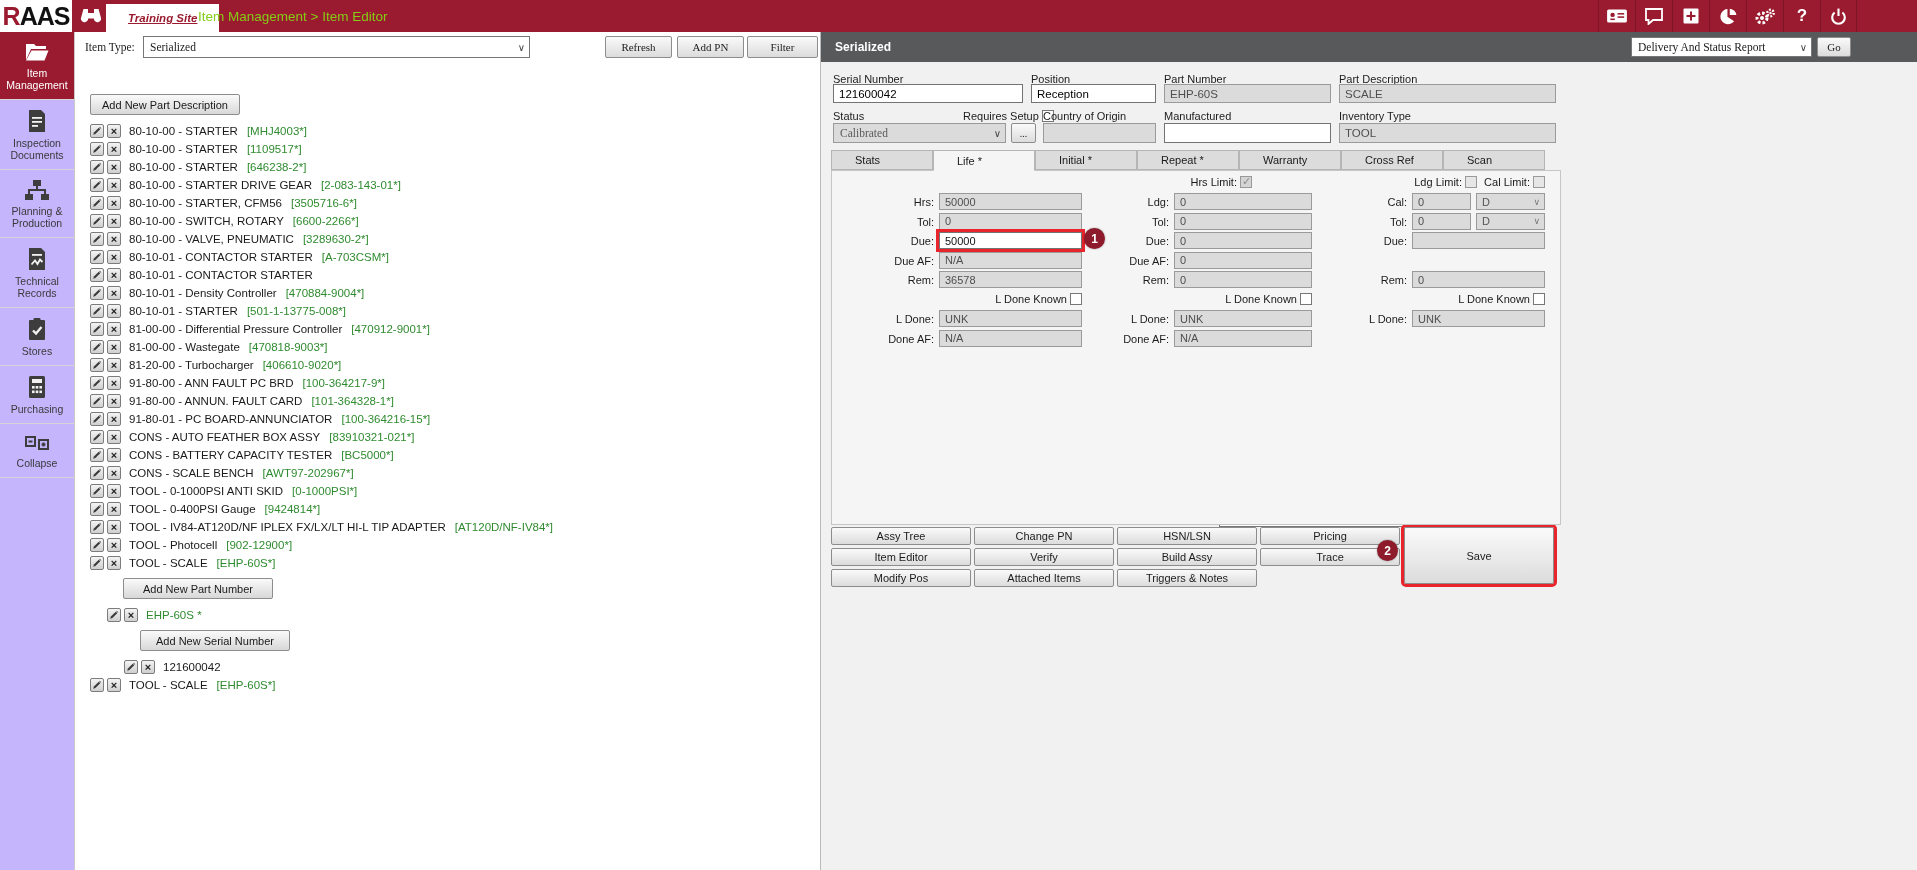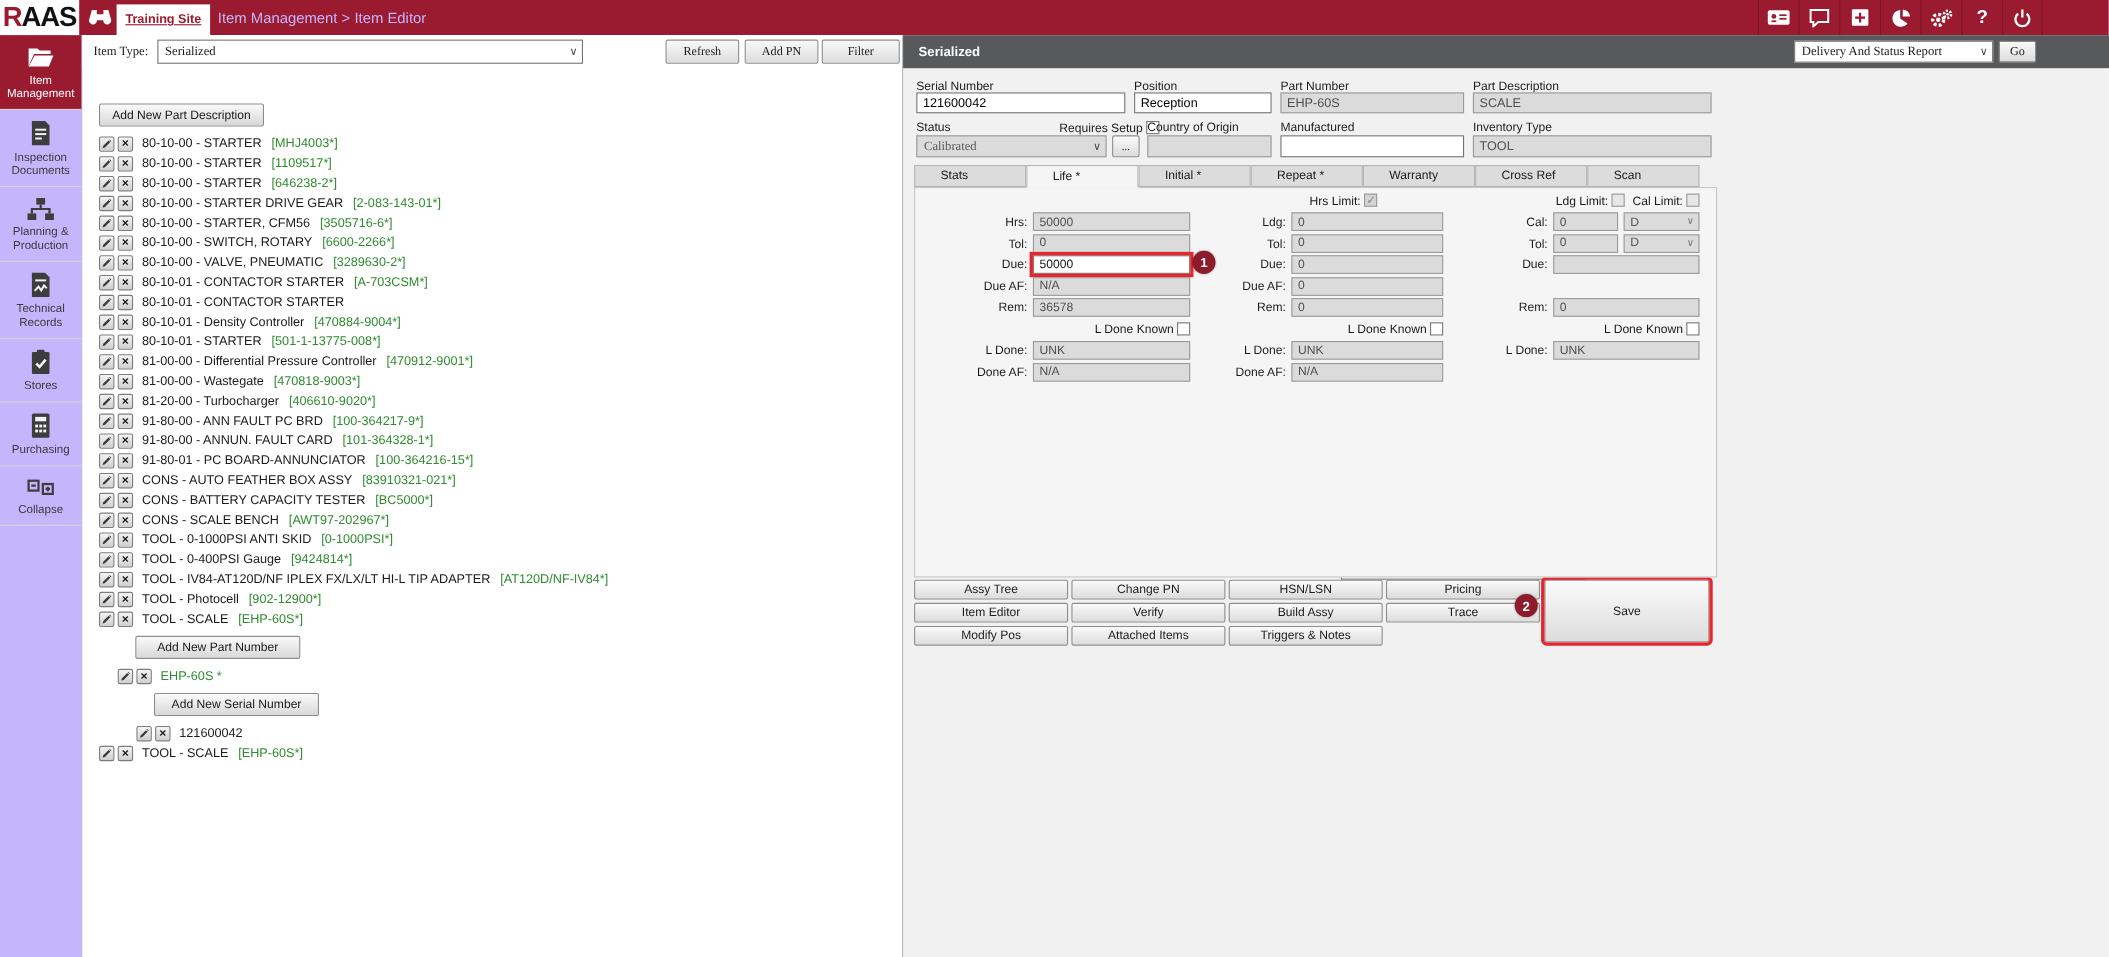--- a/index.html
+++ b/index.html
@@ -6,23 +6,23 @@
   html,body { width:1917px; height:870px; overflow:hidden; background:#fff;
     font-family:"Liberation Sans","DejaVu Sans",sans-serif; font-size:11.5px; color:#1a1a1a; }
   .abs { position:absolute;font-family:Liberation Serif, serif; }
 
   
   #topbar { position:absolute; left:0; top:0; width:1917px; height:32px; background:#9a1b2f; }
   #logo { position:absolute; left:0; top:0; width:72px; height:32px; background:#fff;
     display:flex; align-items:center; justify-content:center; font-weight:bold; font-size:25px; letter-spacing:-1px; color:#111; }
   #logo .r { color:#9a1b2f; }
   #binoc { position:absolute; left:80px; top:6px; }
-  #training-tab { position:absolute; left:106px; top:4px; height:28px; min-width:82px; padding:0 8px; background:#fff;
-    display:flex; align-items:center; justify-content:center; color:#9a1b2f; font-weight:bold; font-size:11.5px; text-decoration:underline; }
-  #breadcrumb { position:absolute; left:198px; top:0; height:32px; display:flex; align-items:center; color:#c4b5fd; font-size:13.5px; }
+  #training-tab { position:absolute; left:106px; top:4px; height:28px; min-width:82px; padding:0 22px; background:#fff;
+    display:flex; align-items:center; justify-content:center; color:#9a1b2f; font-weight:bold; font-size:11.5px; text-decoration:underline;font-style:italic; }
+  #breadcrumb { position:absolute; left:198px; top:0; height:32px; display:flex; align-items:center; color:#84cc16; font-size:13.5px; }
   #topbar-icons { position:absolute; right:60px; top:0; height:32px; display:flex; }
   .tb-ic { width:37px; height:32px; display:flex; align-items:center; justify-content:center; border-left:1px solid #7d1526; cursor:pointer; }
   .tb-ic:last-child { border-right:1px solid #7d1526; }
   .tb-ic .q { color:#fff; font-weight:bold; font-size:17px; }
 
   
   #sidebar { position:absolute; left:0; top:32px; width:75px; height:838px; background:#c4b5fd; border-right:1px solid #c9c9c9; }
   .sb-item { width:100%; padding:9px 2px 8px 2px; text-align:center; color:#3a3a3a; border-bottom:1px solid #d6d4d4; cursor:pointer; }
   .sb-item .sb-ico { display:block; margin:0 auto 4px auto; }
   .sb-item .sb-lbl { font-size:10.5px; line-height:12px; display:block; }

